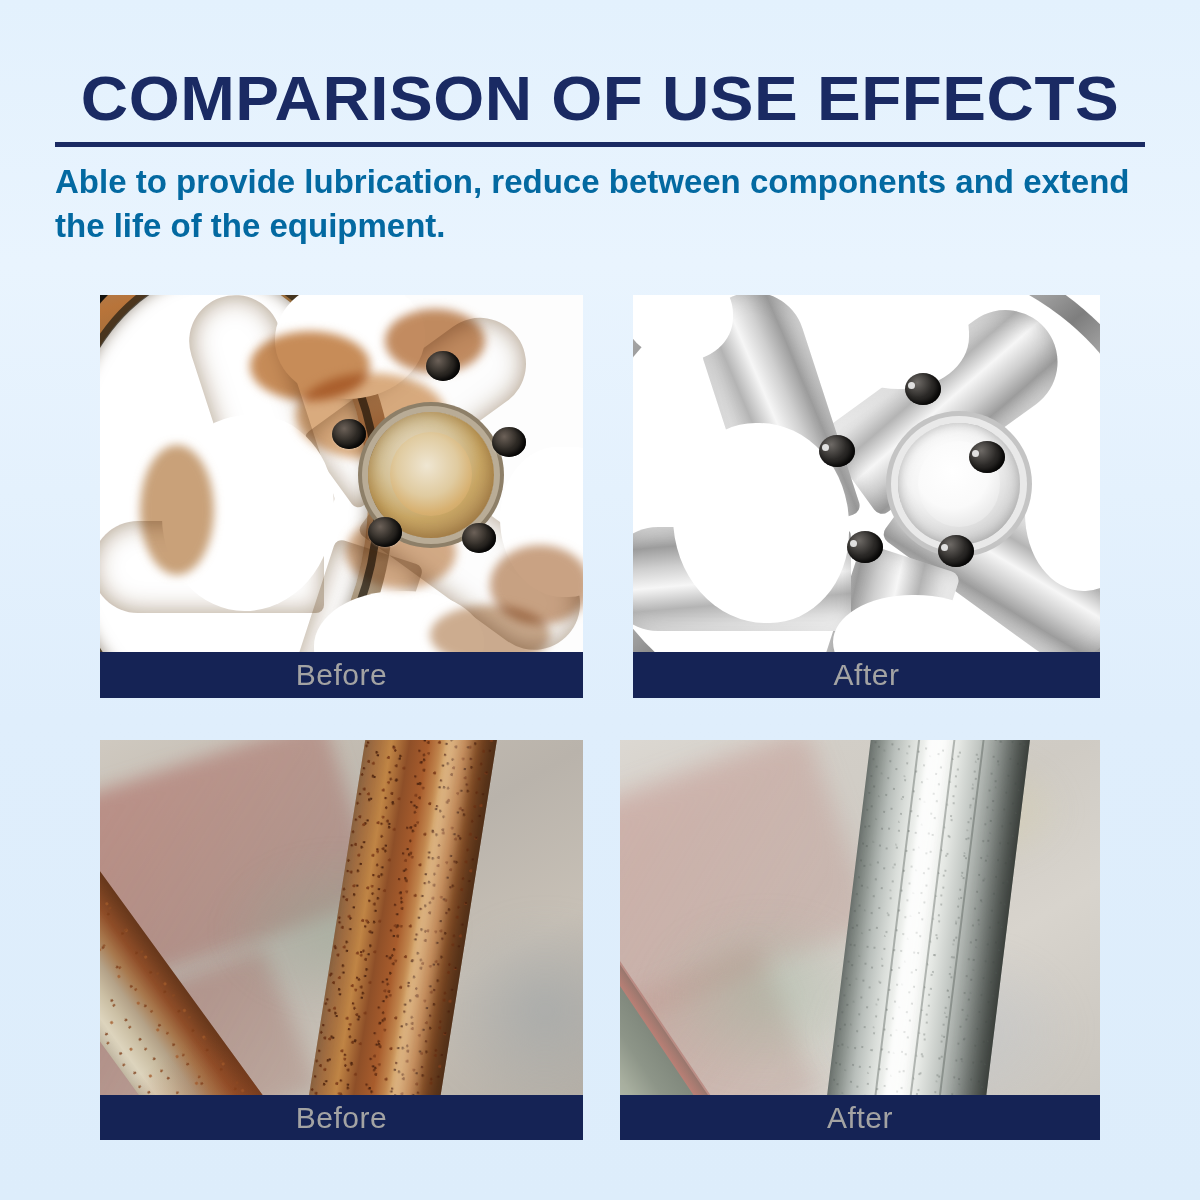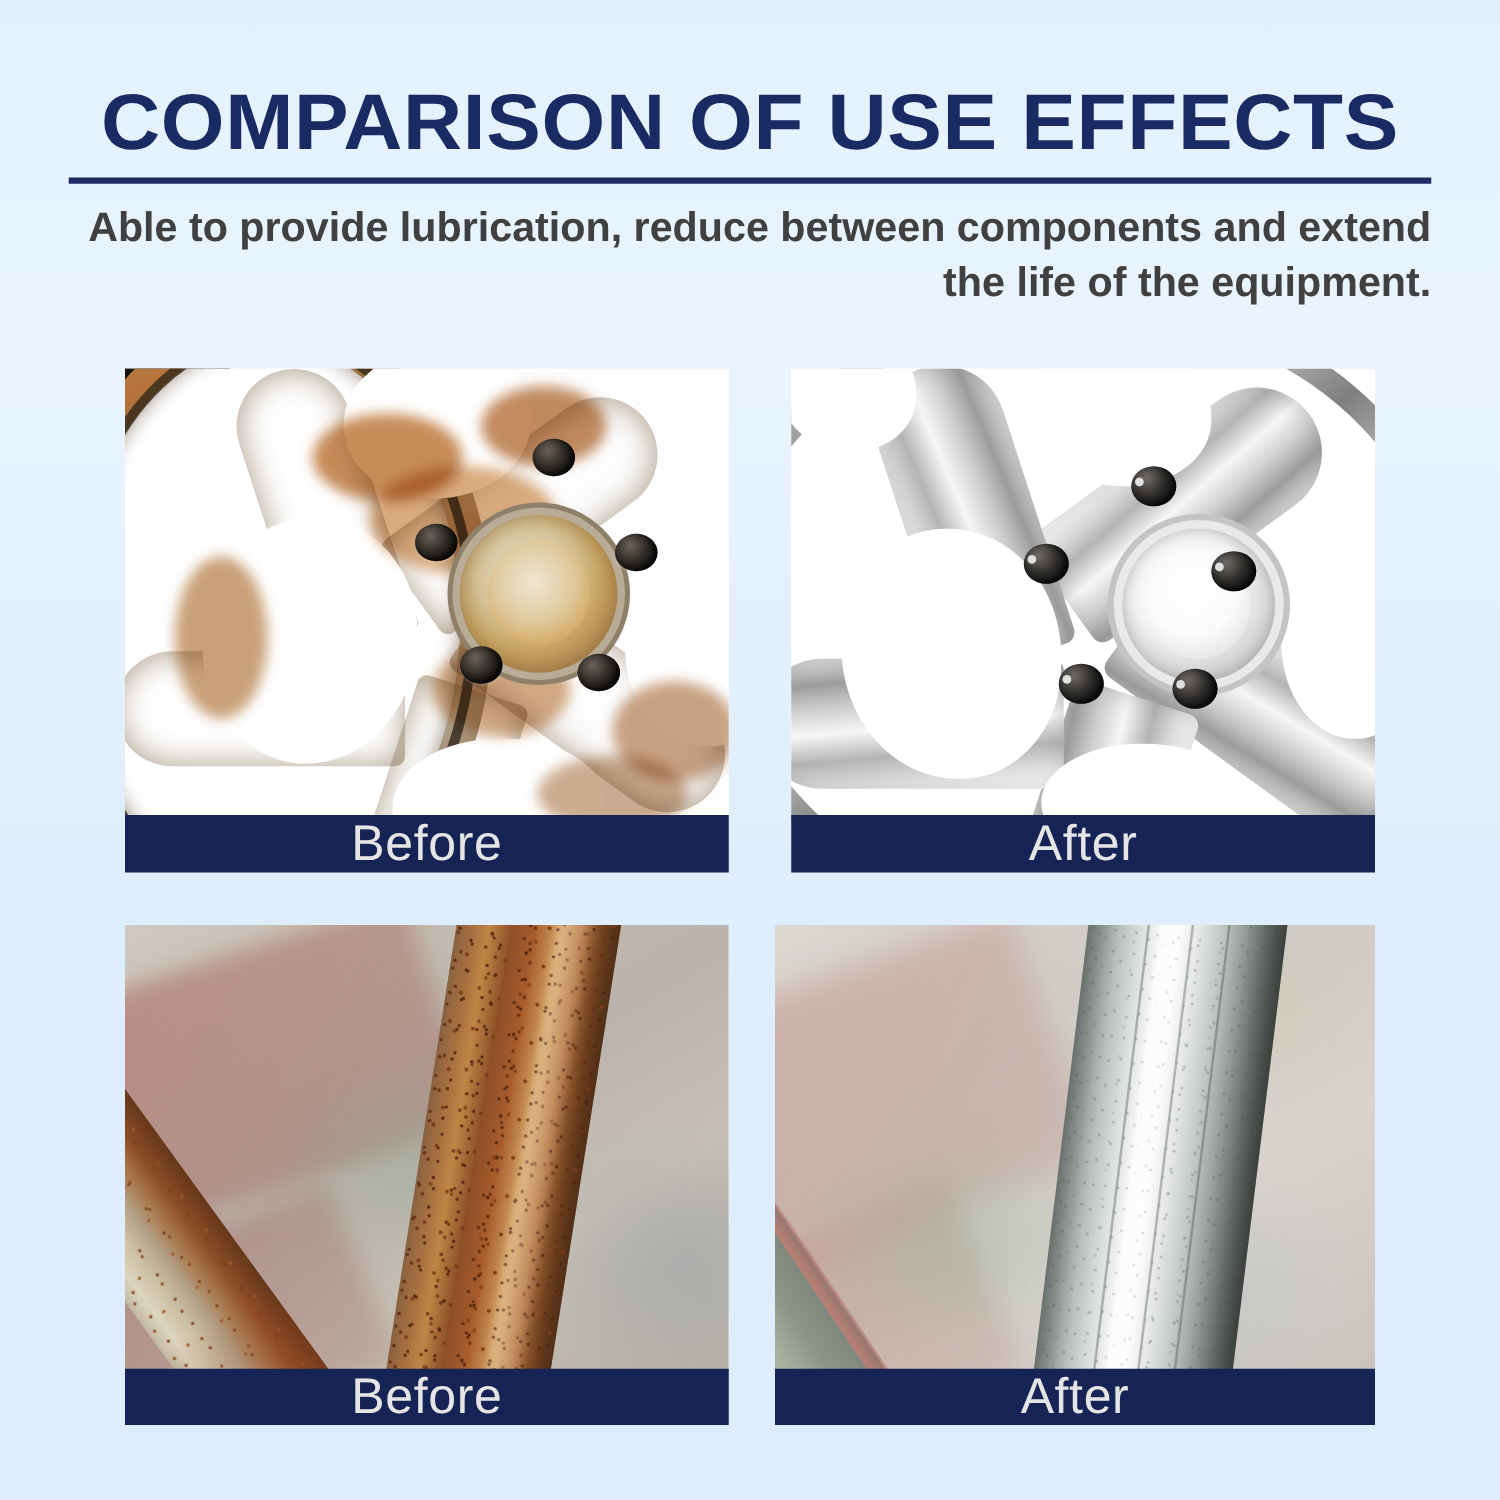--- a/index.html
+++ b/index.html
@@ -19,36 +19,36 @@
     font-family:"Liberation Sans Narrow","Liberation Sans",sans-serif;
     transform:scaleX(1.04); transform-origin:center;
     white-space:nowrap;
   }
   .divider {
     position:absolute; left:55px; top:142px;
     width:1090px; height:5px; background:#1a2a63;
   }
   .subtitle {
     position:absolute; left:55px; top:160px; width:1090px;
-    text-align:right; color:#404040;
+    text-align:left; color:#0369a1;
     font-size:33px; font-weight:bold; line-height:1.32;
     font-family:"Liberation Sans Narrow","Liberation Sans",sans-serif;
   }
 
   
   .panel { position:absolute; }
   .photo {
     position:absolute; left:0; top:0; width:100%;
     overflow:hidden; background:#ffffff;
   }
   .caption-bar {
     position:absolute; left:0; width:100%;
-    background:#152355; color:#e5e5e5;
+    background:#152355; color:#a3a3a3;
     display:flex; align-items:center; justify-content:center;
-    font-size:40px; font-weight:normal; letter-spacing:0.5px;
+    font-size:30px; font-weight:normal; letter-spacing:0.5px;
   }
 
   
   #panel-tl { left:100px; top:295px; width:483px; height:405px; }
   #panel-tl .photo { height:360px; }
   #panel-tl .caption-bar { top:357px; height:46px; }
 
   #panel-tr { left:633px; top:295px; width:467px; height:405px; }
   #panel-tr .photo { height:360px; }
   #panel-tr .caption-bar { top:357px; height:46px; }

